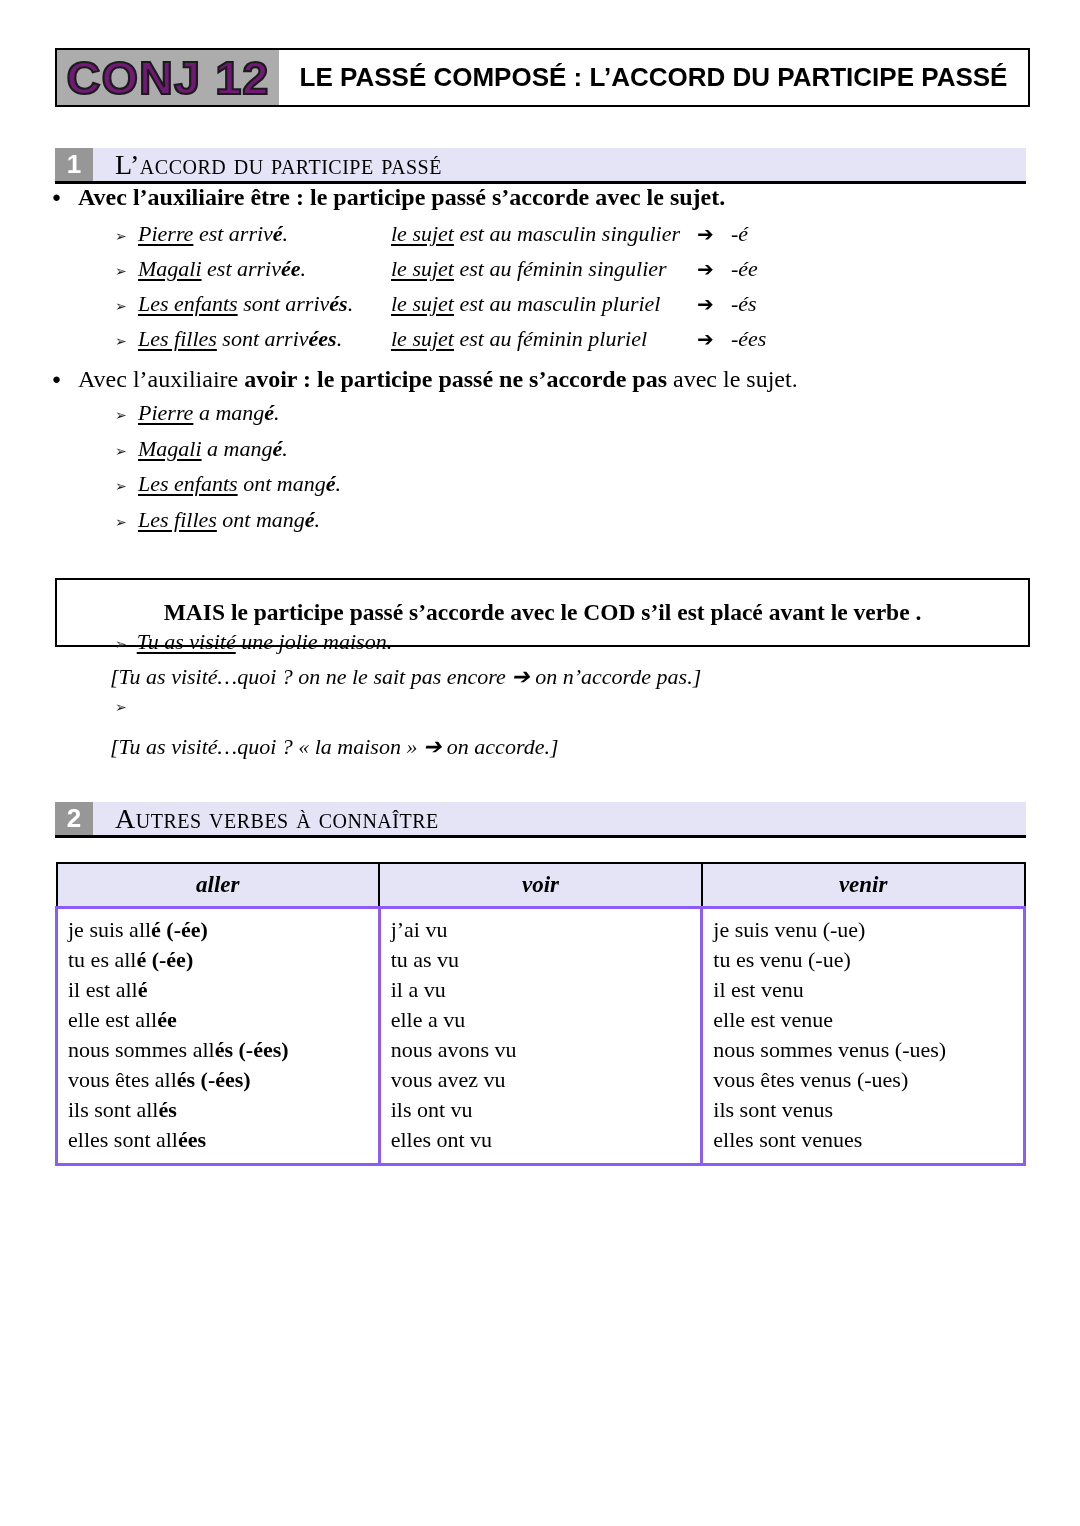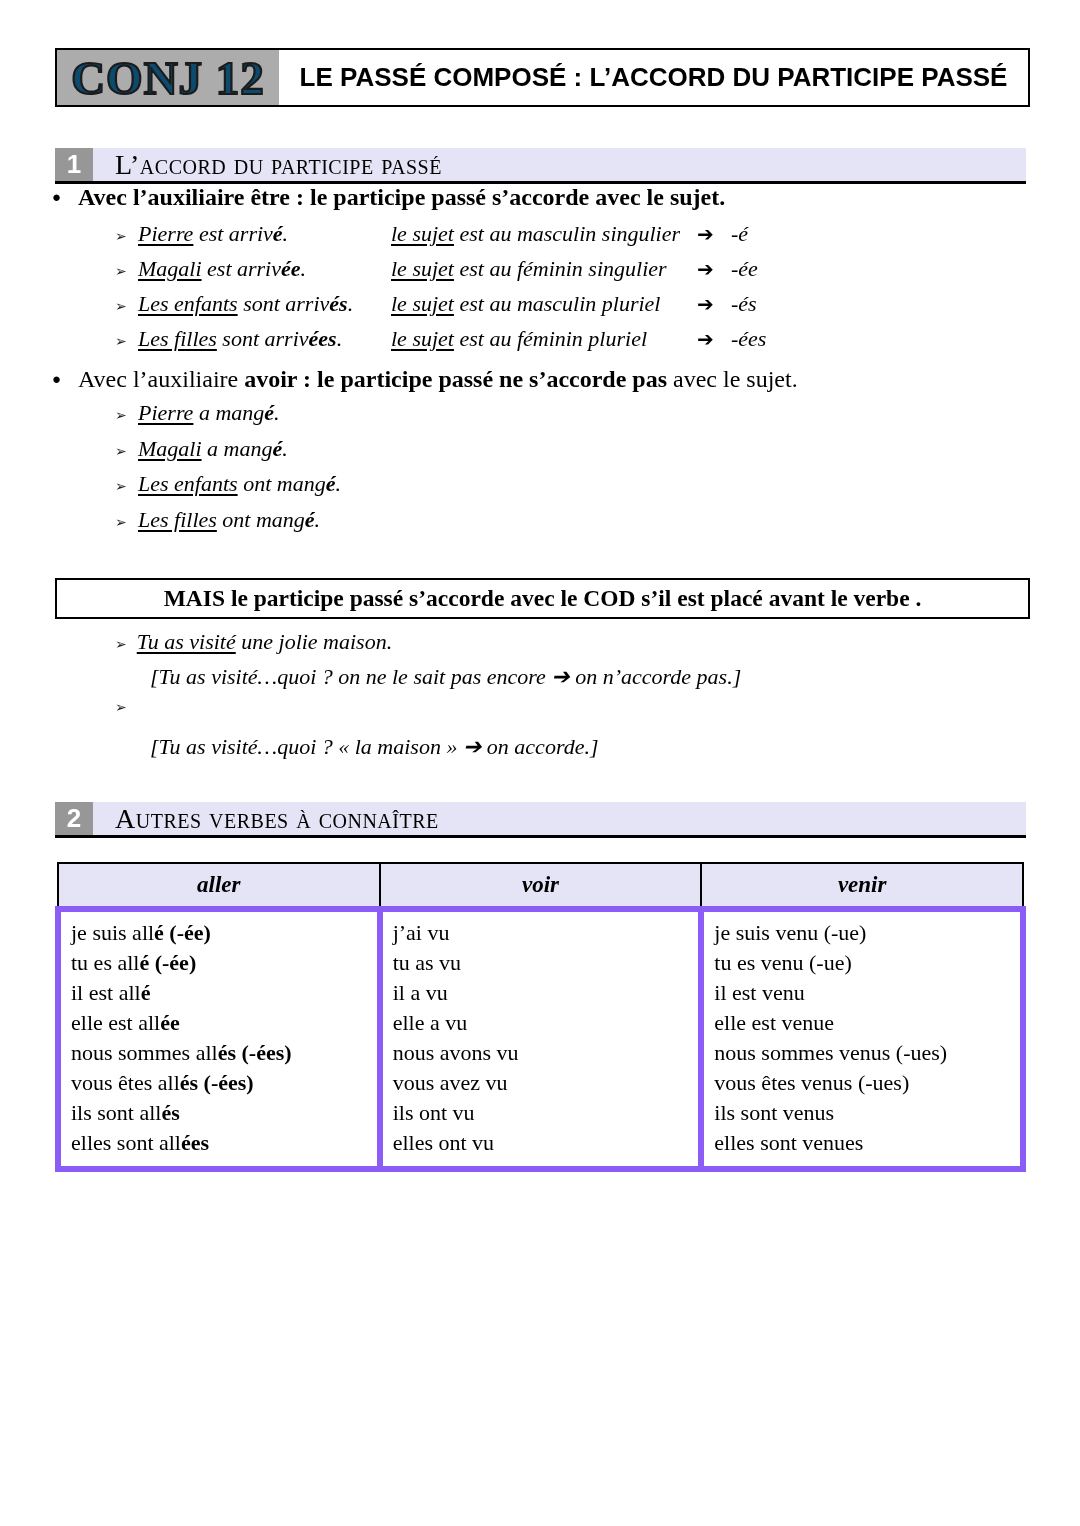--- a/index.html
+++ b/index.html
@@ -3,21 +3,21 @@
 <meta charset="utf-8">
 <style>
   html,body{margin:0;padding:0;background:#ffffff;}
   body{width:1080px;height:1526px;font-family:"Liberation Serif",serif;color:#000;}
   .page{position:relative;width:1080px;height:1526px;overflow:hidden;background:#fff;}
 
   
   .header-box{position:absolute;left:55px;top:48px;width:971px;height:55px;
     border:2px solid #000;display:flex;align-items:stretch;background:#fff;}
   .conj-badge{width:222px;background:#acacac;display:flex;align-items:center;justify-content:center;
-    font-family:Liberation Serif, serif;font-weight:bold;font-size:47px;color:#0c4a6e;
+    font-family:Liberation Sans, sans-serif;font-weight:bold;font-size:47px;color:#701a75;
     -webkit-text-stroke:2.2px #1b1b1b;letter-spacing:1px;}
   .header-title{flex:1;display:flex;align-items:center;justify-content:center;
     font-family:"Liberation Sans",sans-serif;font-weight:bold;font-size:26px;white-space:nowrap;}
 
   
   .band{position:absolute;left:55px;width:971px;height:33px;background:#e4e4f6;
     border-bottom:3px solid #000;display:flex;align-items:stretch;}
   .band .num{width:38px;background:#979797;color:#fff;display:flex;align-items:center;justify-content:center;
     font-family:"Liberation Sans",sans-serif;font-weight:bold;font-size:26px;}
   .band .title{font-variant:small-caps;font-size:28px;padding-left:22px;display:flex;align-items:center;
@@ -38,33 +38,33 @@
   .arrow-bullet{font-family:"DejaVu Sans",sans-serif;font-style:normal;font-size:14px;color:#222;}
   .harrow{font-style:normal;font-size:20px;}
 
   
   .avoir-list{position:absolute;left:115px;top:400px;}
   .avoir-row{display:grid;grid-template-columns:23px auto;align-items:baseline;height:35.5px;
     font-style:italic;font-size:22px;white-space:nowrap;}
 
   
   .mais-box{position:absolute;left:55px;top:578px;width:971px;border:2px solid #000;
-    text-align:center;font-weight:bold;font-size:23.5px;padding:5px 0;background:#fff;}
+    text-align:center;font-weight:bold;font-size:23.5px;padding:19px 0;background:#fff;}
 
   
   .cod-list{position:absolute;left:108px;top:629px;}
   .cod-row{height:35px;font-style:italic;font-size:22px;white-space:nowrap;display:flex;align-items:baseline;}
   .cod-row .arrow-bullet{margin:0 10px 0 7px;}
-  .cod-row.bracket{padding-left:2px;margin-left:40px;}
+  .cod-row.bracket{padding-left:2px;}
 
   
   .verb-table{position:absolute;left:55px;top:862px;width:971px;border-collapse:collapse;}
   .verb-table th{border:2px solid #000;background:#e4e4f6;font-style:italic;font-weight:bold;
     font-size:23px;height:40px;text-align:center;}
-  .verb-table td{border:6px solid #8b5cf6;vertical-align:top;padding:6px 20px 8px 10px;width:33.33%;}
+  .verb-table td{border:3px solid #8b5cf6;vertical-align:top;padding:6px 20px 8px 10px;width:33.33%;}
   .verb-line{font-size:22px;line-height:30px;white-space:nowrap;}
 
   u{text-decoration:underline;text-underline-offset:3px;}
 </style>
 </head>
 <body>
 
 <div class="page">
 
   <div class="header-box">

